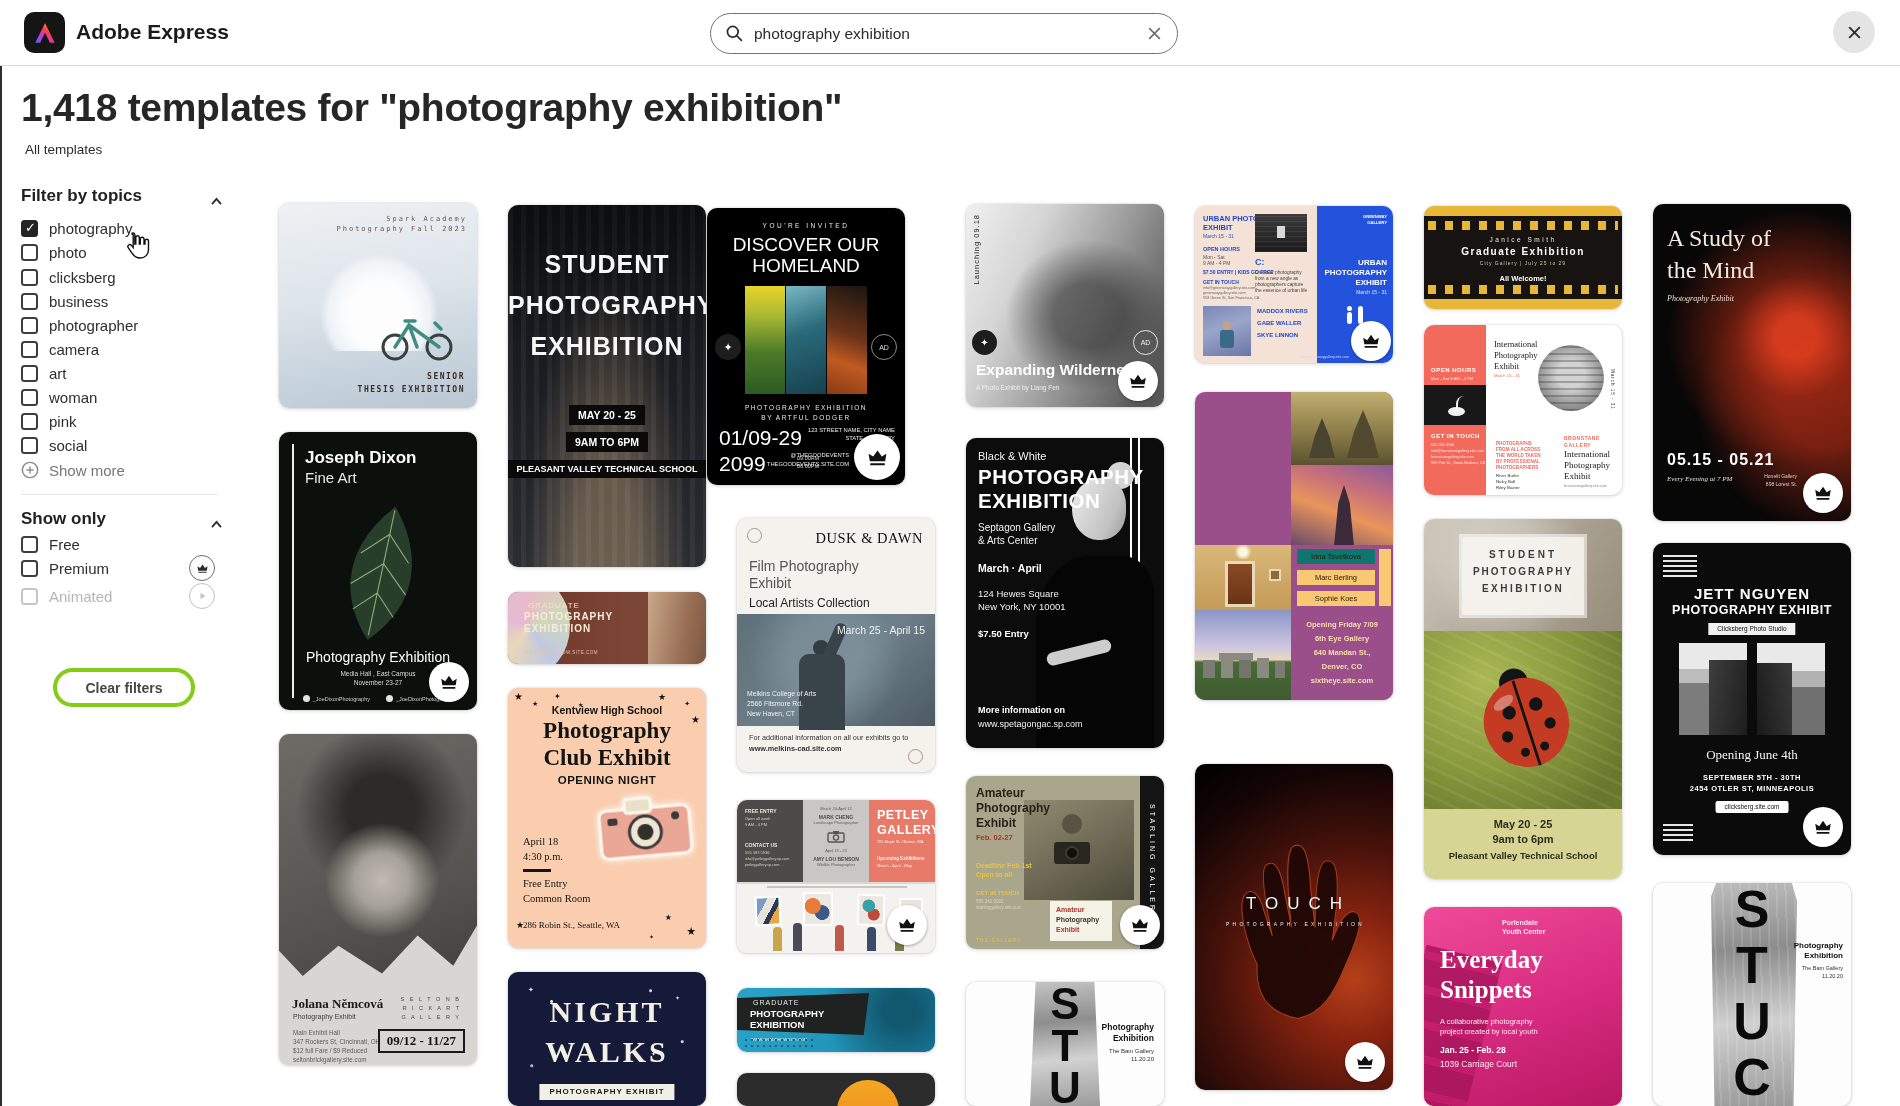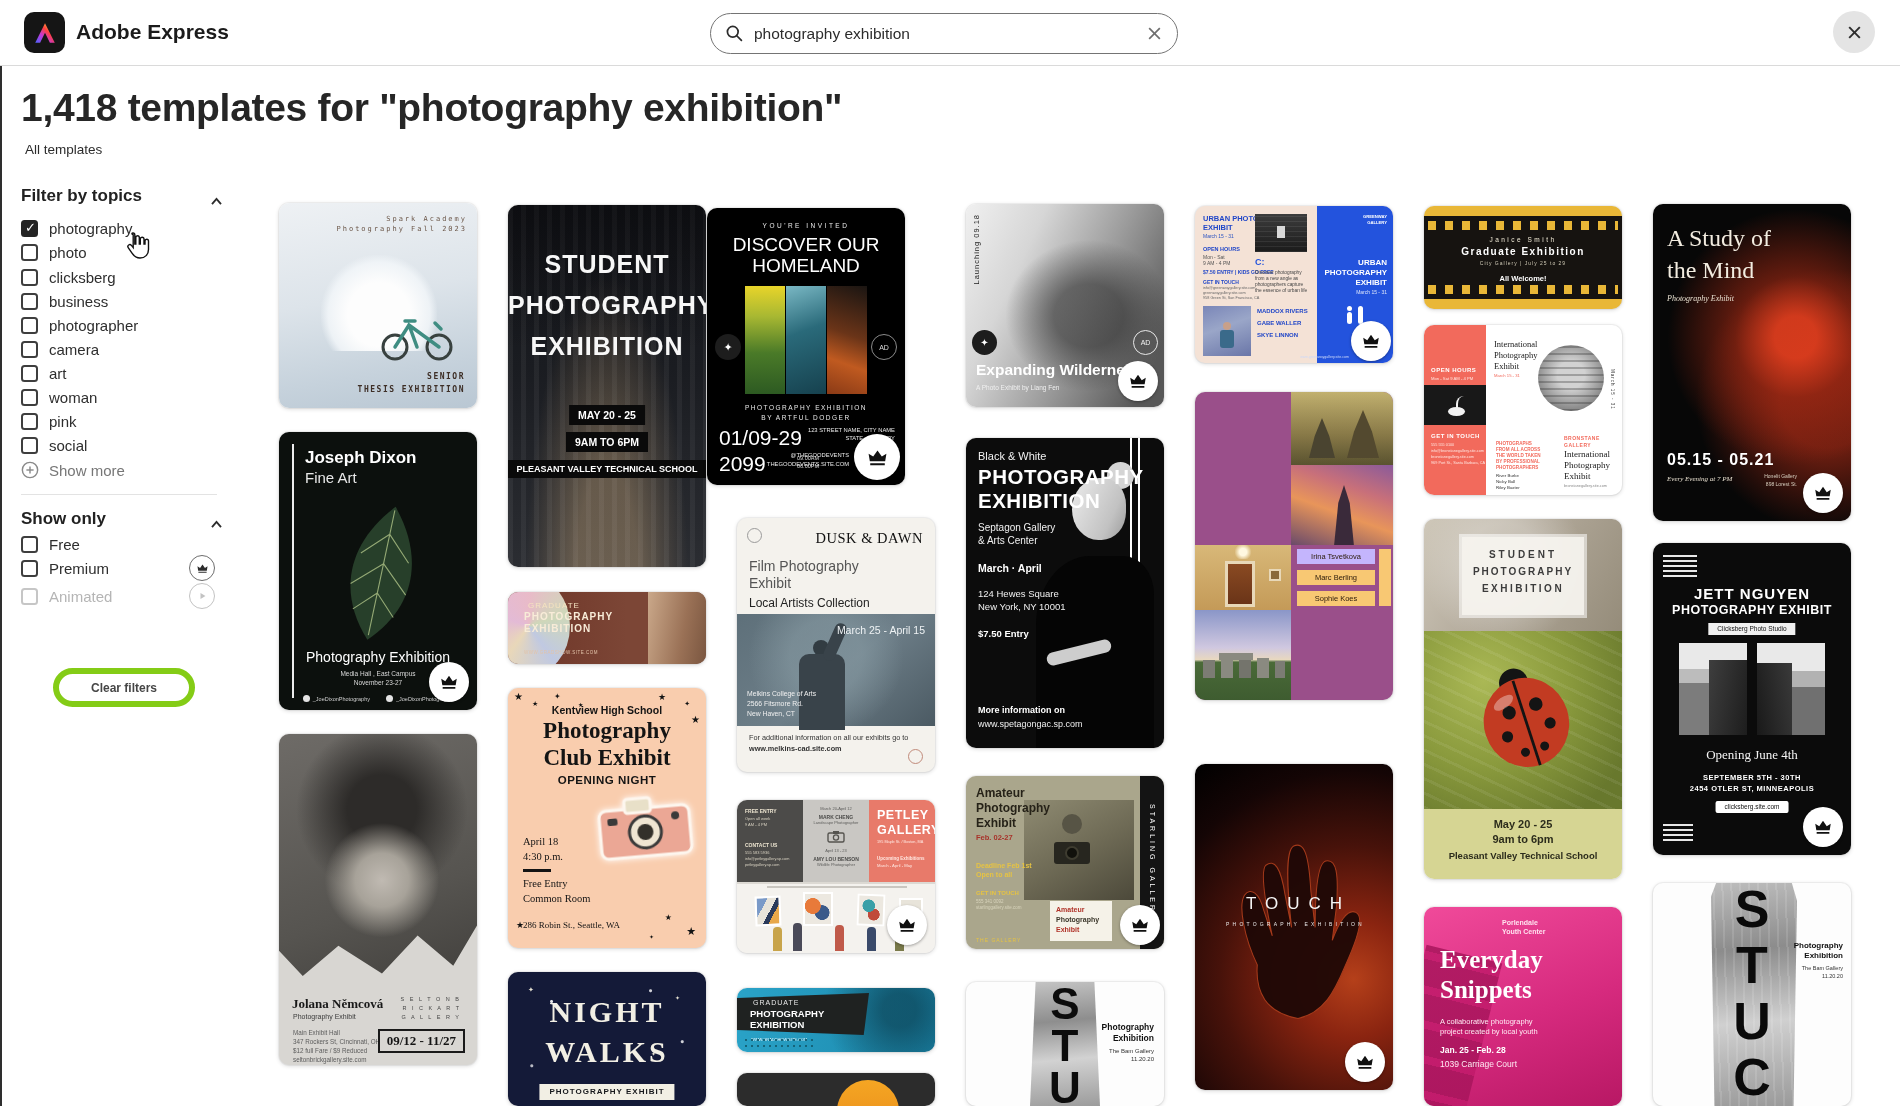--- a/index.html
+++ b/index.html
@@ -27,21 +27,21 @@
 .row .lbl{font-size:15px;color:#2e2e2e}
 .cb{width:17px;height:17px;border:2px solid #3e3e3e;border-radius:3.5px;background:#fff;flex:none;position:relative}
 .cb.on{background:#242424;border-color:#242424}
 .cb.on:after{content:"✓";position:absolute;left:2px;top:-2px;color:#fff;font-size:13px;font-weight:700}
 .row.dis .lbl{color:#b5b5b5}
 .row.dis .cb{border-color:#c6c6c6}
 .scir{position:absolute;width:26px;height:26px;border:1.5px solid #6e6e6e;border-radius:50%;display:flex;align-items:center;justify-content:center;background:#fff}
 .scir.dis{border-color:#c3c3c3}
 .divider{position:absolute;left:21px;width:196px;height:1px;background:#e3e3e3}
 .showmore{position:absolute;left:21px;display:flex;align-items:center;gap:10px;color:#767676;font-size:15px;cursor:pointer}
-.clearbtn{position:absolute;left:53px;top:668px;width:142px;height:39px;border:6px solid #84cc16;border-radius:20px;background:#fff;font-size:12px;font-weight:700;color:#464646;display:flex;align-items:center;justify-content:center;cursor:pointer}
+.clearbtn{position:absolute;left:53px;top:668px;width:142px;height:39px;border:4px solid #84cc16;border-radius:20px;background:#fff;font-size:14px;font-weight:700;color:#464646;display:flex;align-items:center;justify-content:center;cursor:pointer}
 .cursor{position:absolute;left:121px;top:230px;width:32px;height:32px;z-index:50;pointer-events:none}
 
 .card{position:absolute;width:198px;border-radius:10px;overflow:hidden;box-shadow:0 1px 4px rgba(0,0,0,.16),0 0 0 1px rgba(0,0,0,.04);background:#fff;cursor:pointer}
 .crown{position:absolute;right:8px;bottom:8px;width:40px;height:40px;border-radius:50%;background:#fff;display:flex;align-items:center;justify-content:center;box-shadow:0 1px 3px rgba(0,0,0,.35)}
 .chip{position:absolute;background:#0a0a0a;color:#fff;font-weight:700;padding:4px 9px;white-space:nowrap}
 .star{position:absolute;color:#141414}
 
 #c-spark{left:279px;top:203px;height:205px;background:linear-gradient(170deg,#eef1f4 0%,#dde4ea 45%,#c6d2dc 78%,#b9c7d3 100%)}
 #c-spark .mound{position:absolute;left:42px;top:52px;width:116px;height:96px;background:radial-gradient(ellipse at 50% 62%,#fdfdfd 0 38%,rgba(242,246,249,.85) 62%,rgba(0,0,0,0) 72%)}
 #c-dixon{left:279px;top:432px;height:278px;background:#0c100d}
@@ -581,24 +581,31 @@
     </div>
     <div style="position:absolute;left:0;top:218px;width:96px;height:90px;background:linear-gradient(#8a96c8 0%,#d0c8e0 42%,#e8d8c0 55%,#4a6a38 58%,#3e5c30 100%)">
       <div style="position:absolute;left:8px;bottom:22px;width:12px;height:18px;background:#7c7c74"></div>
       <div style="position:absolute;left:26px;bottom:22px;width:12px;height:20px;background:#8a8a80"></div>
       <div style="position:absolute;left:44px;bottom:22px;width:12px;height:19px;background:#74746c"></div>
       <div style="position:absolute;left:62px;bottom:22px;width:12px;height:20px;background:#8a8a80"></div>
       <div style="position:absolute;left:80px;bottom:22px;width:10px;height:17px;background:#7c7c74"></div>
       <div style="position:absolute;left:24px;bottom:40px;width:34px;height:7px;background:#8a8a80"></div>
     </div>
     <div style="position:absolute;left:96px;top:153px;width:102px;height:65px;background:#9a4f8a">
-      <div style="position:absolute;left:6px;top:4px;width:78px;height:15px;background:#c4b5fd;display:flex;align-items:center;justify-content:center;font-size:7.5px;color:#2a1a0a">Irina Tsvetkova</div>
+      <div style="position:absolute;left:6px;top:4px;width:78px;height:15px;background:#0f766e;display:flex;align-items:center;justify-content:center;font-size:7.5px;color:#2a1a0a">Irina Tsvetkova</div>
       <div style="position:absolute;left:6px;top:25px;width:78px;height:15px;background:#f8c873;display:flex;align-items:center;justify-content:center;font-size:7.5px;color:#2a1a0a">Marc Berling</div>
       <div style="position:absolute;left:6px;top:46px;width:78px;height:15px;background:#f8c873;display:flex;align-items:center;justify-content:center;font-size:7.5px;color:#2a1a0a">Sophie Koes</div>
       <div style="position:absolute;right:2px;top:4px;width:12px;height:57px;background:#f8c873"></div>
+    </div>
+    <div style="position:absolute;left:96px;top:218px;width:102px;height:90px;background:#9a4f8a">
+      <div class="t" style="left:0;width:102px;text-align:center;top:10px;font-size:7.5px;font-weight:600;color:#f8dfae">Opening Friday 7/09</div>
+      <div class="t" style="left:0;width:102px;text-align:center;top:24px;font-size:7.5px;font-weight:600;color:#f8dfae">6th Eye Gallery</div>
+      <div class="t" style="left:0;width:102px;text-align:center;top:38px;font-size:7.5px;font-weight:600;color:#f8dfae">640 Mandan St.,</div>
+      <div class="t" style="left:0;width:102px;text-align:center;top:52px;font-size:7.5px;font-weight:600;color:#f8dfae">Denver, CO</div>
+      <div class="t" style="left:0;width:102px;text-align:center;top:66px;font-size:7.5px;font-weight:600;color:#f8dfae">sixtheye.site.com</div>
     </div>
   </div>
 
   <div class="card" id="c-touch">
     <svg style="position:absolute;left:28px;top:8px" width="150" height="300" viewBox="0 0 140 190">
       <path d="M70 185 C 40 180 30 160 32 135 C 20 110 14 80 20 70 C 26 62 34 68 38 84 L46 108 C 40 80 34 48 40 42 C 48 36 54 44 58 70 L64 100 C 60 66 58 28 66 24 C 76 20 80 32 82 66 L86 100 C 86 70 88 40 96 38 C 106 36 108 50 106 80 L102 112 C 108 96 116 82 124 86 C 132 90 126 110 114 136 C 104 160 94 180 70 185 Z" fill="#200907" stroke="#a83c1c" stroke-width="1" opacity="0.96"></path>
     </svg>
     <div class="t ctr" style="top:130px;font-size:17px;font-weight:500;letter-spacing:9px;color:#f5f5f5;text-indent:9px">TOUCH</div>
     <div class="t ctr" style="top:157px;font-size:5px;letter-spacing:3.2px;color:#e8e8e8;text-indent:3px">PHOTOGRAPHY EXHIBITION</div>
     <div class="crown">

